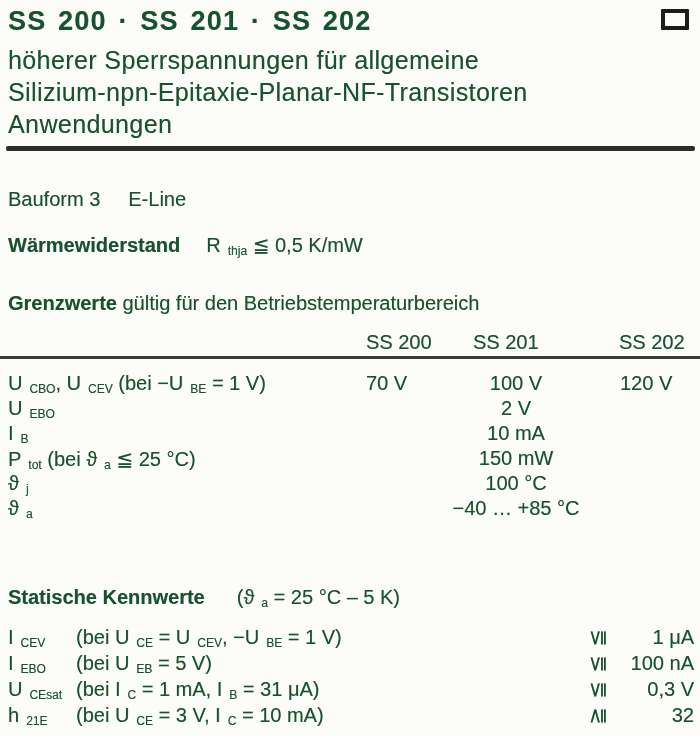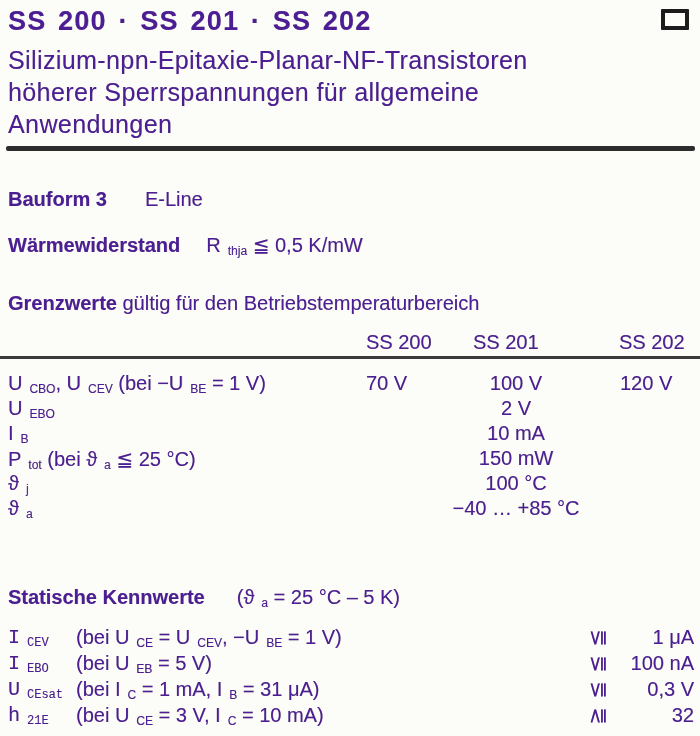--- a/index.html
+++ b/index.html
@@ -1,18 +1,18 @@
 <!DOCTYPE html>
 <html><head>
 <meta charset="utf-8">
 <style>
   html,body { margin:0; padding:0; background:#fcfcf8; }
   .page {
     position:relative; width:700px; height:736px;
-    background:#fcfcf8; color:#4c1d95; overflow:hidden;
+    background:#fcfcf8; color:#14532d; overflow:hidden;
     font-family:"Liberation Sans", sans-serif;
     text-shadow:0.3px 0.3px 0.6px rgba(25,25,25,0.35);
   }
   .bold { font-weight:700; }
   sub { font-size:12px; vertical-align:-3px; line-height:0; letter-spacing:0;padding-left:7px; }
 
   .title {
     position:absolute; top:6px; left:8px; margin:0;
     font-size:27px; font-weight:700; letter-spacing:1.2px; word-spacing:3px;
     white-space:nowrap;
@@ -25,21 +25,21 @@
   .subtitle {
     position:absolute; top:44px; left:8px; width:660px;
     font-size:25px; line-height:32px; font-weight:400; letter-spacing:0.4px;
   }
   .rule1 { position:absolute; top:146px; left:6px; width:689px; height:5px;
            background:#2c2c2c; border-radius:2px; }
   .rule2 { position:absolute; top:356px; left:0; width:700px; height:3px;
            background:#3a3a3a; }
 
   .line-bauform { position:absolute; top:188px; left:8px; font-size:20px; white-space:nowrap; }
-  .line-bauform .lbl { font-weight:700; margin-right:38px; }
+  .line-bauform .lbl { font-weight:400; margin-right:28px; }
   .line-waerme { position:absolute; top:233px; left:8px; font-size:20px; white-space:nowrap; }
   .line-waerme .lbl { font-weight:700; margin-right:26px; }
 
   .gw-head { position:absolute; top:292px; left:8px; font-size:20px; white-space:nowrap; }
   .gw-cols { position:absolute; top:331px; left:0; width:700px; height:24px; font-size:20px; }
   .gw-cols .c0 { position:absolute; left:366px; }
   .gw-cols .c1 { position:absolute; left:473px; }
   .gw-cols .c2 { position:absolute; left:619px; }
 
   #gw-rows { position:absolute; top:372px; left:0; width:700px; }
@@ -47,38 +47,38 @@
   .gw-label { position:absolute; left:8px; white-space:nowrap; }
   .v200 { position:absolute; left:366px; white-space:nowrap; }
   .v201 { position:absolute; left:425px; width:182px; text-align:center; white-space:nowrap; }
   .v202 { position:absolute; left:620px; white-space:nowrap; }
 
   .sk-head { position:absolute; top:586px; left:8px; font-size:20px; white-space:nowrap; }
   .sk-head .cond { margin-left:32px; font-weight:400; }
 
   #sk-rows { position:absolute; top:626px; left:0; width:700px; }
   .sk-row { position:relative; height:26px; font-size:20px; }
-  .sk-sym  { position:absolute; left:8px; white-space:nowrap;font-family:Liberation Mono, monospace; }
+  .sk-sym  { position:absolute; left:8px; white-space:nowrap; }
   .sk-cond { position:absolute; left:76px; white-space:nowrap; }
   .sk-rel  { position:absolute; left:582px; width:30px; text-align:center;
              transform:rotate(-90deg); transform-origin:center;
              font-size:21px; top:0; }
   .sk-val  { position:absolute; right:6px; width:130px; text-align:right; white-space:nowrap; }
 </style>
 </head>
 <body>
 
 <div class="page">
 
   <h1 class="title">SS 200 · SS 201 · SS 202</h1>
   <div class="corner-box"></div>
 
   <div class="subtitle">
+    <div>höherer Sperrspannungen für allgemeine</div>
     <div>Silizium-npn-Epitaxie-Planar-NF-Transistoren</div>
-    <div>höherer Sperrspannungen für allgemeine</div>
     <div>Anwendungen</div>
   </div>
 
   <div class="rule1"></div>
 
   <div class="line-bauform">
     <span class="lbl">Bauform 3</span><span>E-Line</span>
   </div>
 
   <div class="line-waerme">

